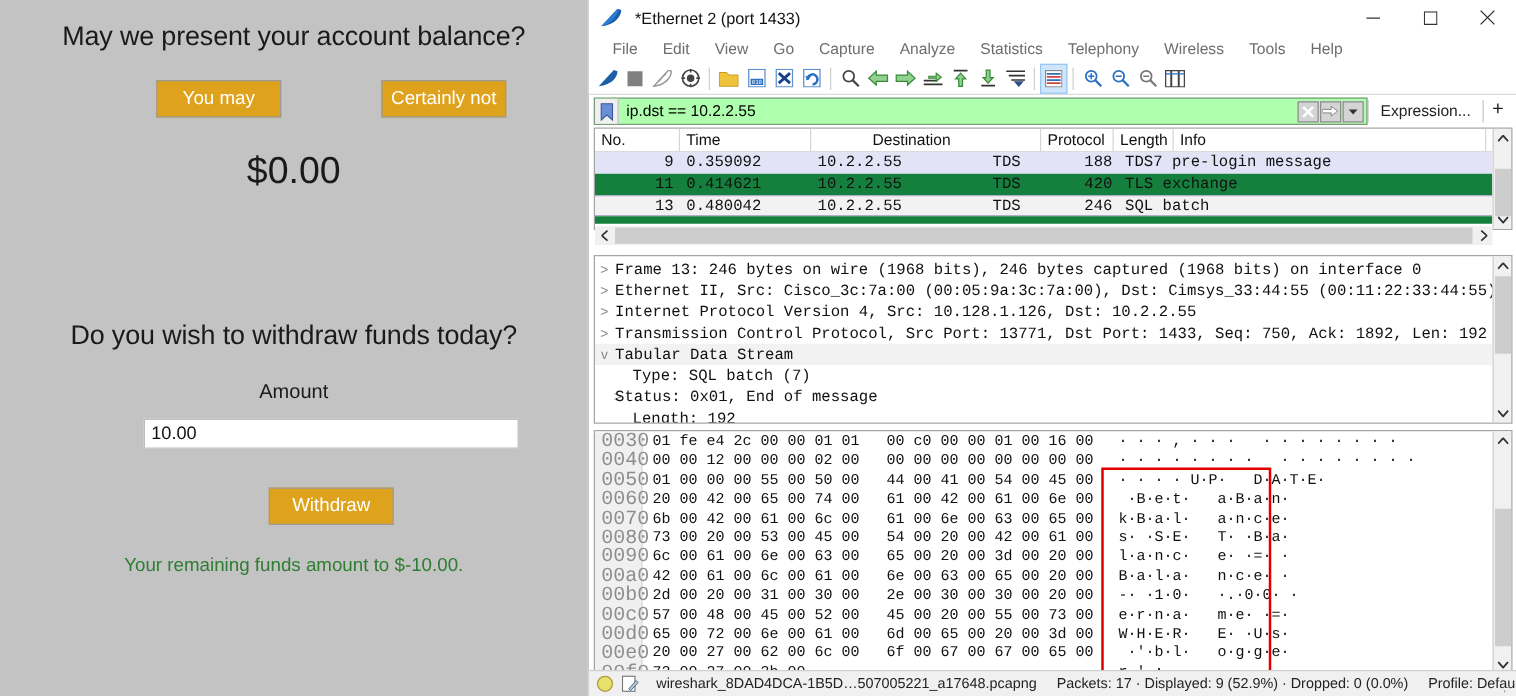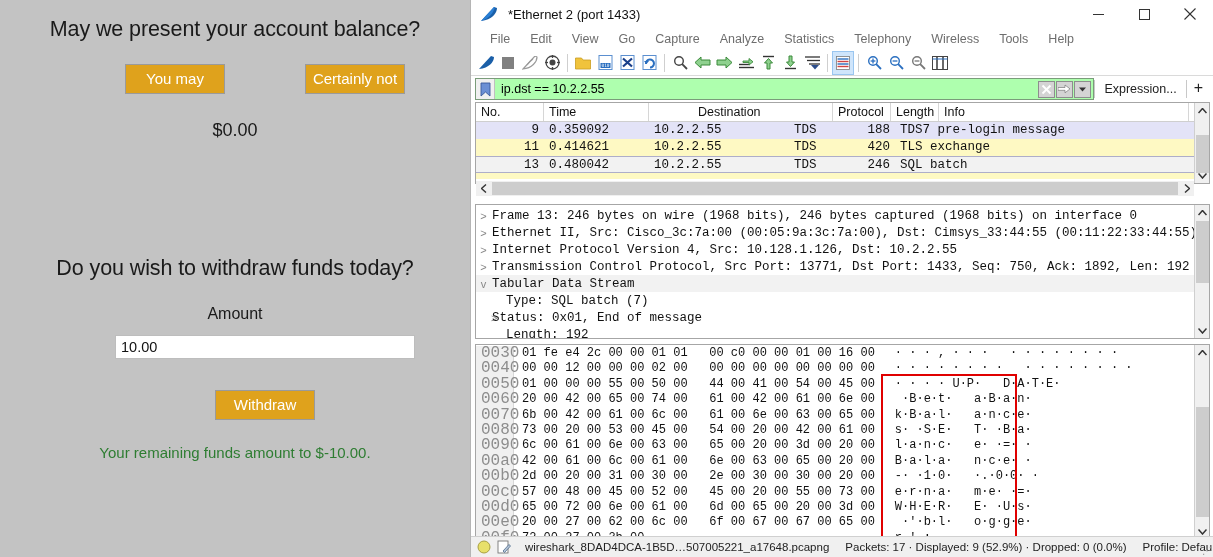--- a/index.html
+++ b/index.html
@@ -39,21 +39,21 @@
     height:30px;
     line-height:28px;
     text-align:center;
     cursor:pointer;
     display:inline-block;
   }
   #btn-youmay { position:absolute; left:125px; top:0; width:100px; }
   #btn-certainly { position:absolute; left:305px; top:0; width:100px; }
   .balance {
     position:absolute; top:120px; left:0; width:470px;
-    text-align:center; font-size:18px; color:#1a1a1a;
+    text-align:center; font-size:30px; color:#1a1a1a;
   }
   .q2 { position:absolute; top:256px; left:0; width:470px; }
   .amount-label {
     position:absolute; top:305px; left:0; width:470px;
     text-align:center; font-size:16px; color:#1a1a1a;
   }
   .amount-input {
     position:absolute; top:335px; left:115px; width:300px; height:24px;
     background:#ffffff; border:1px solid #bdbdbd;
     font-family:"Liberation Sans", sans-serif;
@@ -128,21 +128,21 @@
     margin:0 3px 0 4px; border:1px solid #a6a6a6; background:#fff;
     height:82px; position:relative; overflow:hidden; display:flex;
   }
   .plist-inner { flex:1; overflow:hidden; position:relative; }
   .plist-hdr { display:flex; height:19px; background:#fff; border-bottom:1px solid #cfcfcf; }
   .ph { font-size:12.5px; color:#111; padding-left:5px; line-height:18px;
         border-right:1px solid #d6d6d6; overflow:hidden; white-space:nowrap; cursor:pointer; }
   .prow { display:flex; height:17px; font-family:"Liberation Mono", monospace; font-size:12.5px; }
   .prow.sel-a { background:#e3e3f7; color:#111; }
   .prow.sel-b { background:#f2f2f2; color:#111; border-top:1px solid #aeaec9; border-bottom:1px solid #aeaec9; }
-  .prow.sel-c { background:#fef9c3; color:#111; }
+  .prow.sel-c { background:#15803d; color:#111; }
   .pc { padding:0 5px; line-height:17px; overflow:hidden; white-space:nowrap; }
   .pc.num { text-align:right; }
   .plist-vscroll { width:15px; background:#f0f0f0; border-left:1px solid #cfcfcf; position:relative; }
   .sb-arrow { height:15px; display:flex; align-items:center; justify-content:center; cursor:pointer; }
   .sb-thumb { position:absolute; left:1px; width:13px; background:#cdcdcd; cursor:pointer; }
   .plist-hscroll { position:absolute; left:4px; right:21px; bottom:0px; height:15px;
                    background:#f0f0f0; display:flex; align-items:center; }
   .hs-arrow { width:15px; display:flex; align-items:center; justify-content:center; cursor:pointer; }
   .hs-thumb { flex:1; height:13px; background:#cdcdcd; margin:0 1px; cursor:pointer; }
 

